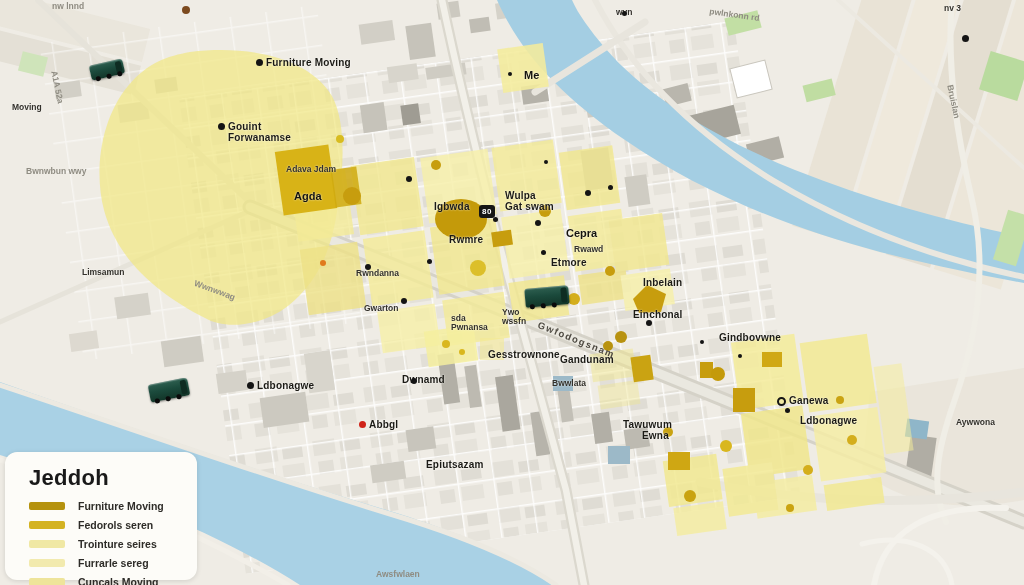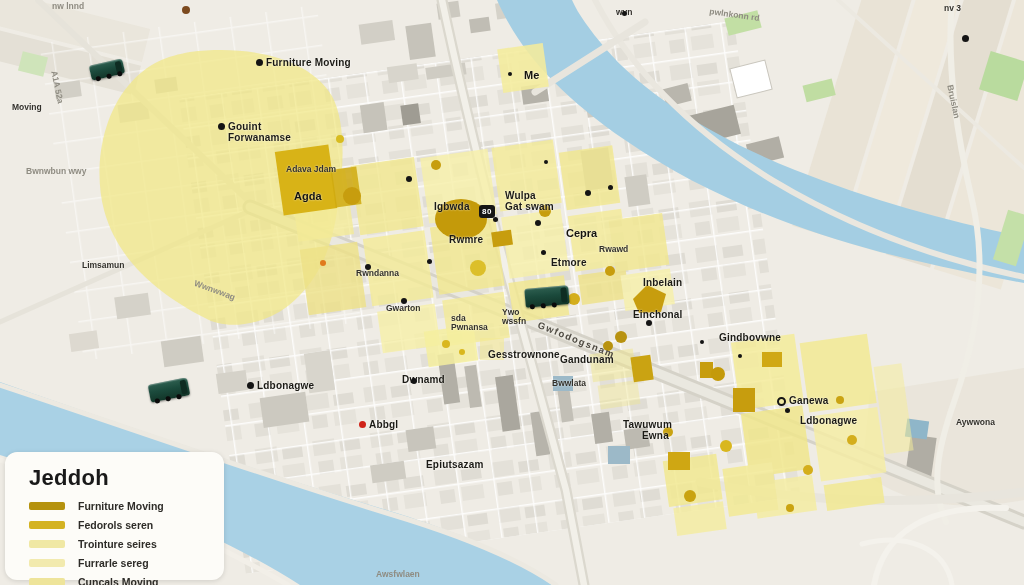--- a/index.html
+++ b/index.html
@@ -24,21 +24,21 @@
   .truck{position:absolute;border-radius:3px 4px 3px 3px;
     background:linear-gradient(180deg,#2e5f50 0%,#1b4a3c 45%,#123528 100%);
     box-shadow:0 1px 2px rgba(0,0,0,.45), inset 0 1px 1px rgba(255,255,255,.28);}
   .truck::before{content:"";position:absolute;right:2px;top:2px;bottom:2px;width:6px;
     background:#0e2c22;border-radius:2px;}
   .truck::after{content:"";position:absolute;left:4px;bottom:-2px;width:5px;height:5px;
     border-radius:50%;background:#0b0b0b;box-shadow:11px 0 0 #0b0b0b,22px 0 0 #0b0b0b;}
   .shield{position:absolute;left:479px;top:205px;width:16px;height:13px;background:#161616;
     color:#fff;font-size:8px;font-weight:700;display:flex;align-items:center;
     justify-content:center;border-radius:3px;letter-spacing:.5px;}
-  .legend{position:absolute;left:5px;top:452px;width:219px;height:128px;background:#fdfcf8;
+  .legend{position:absolute;left:5px;top:452px;width:192px;height:128px;background:#fdfcf8;
     border-radius:12px;box-shadow:0 1px 5px rgba(0,0,0,.13);
     padding:13px 0 0 24px;box-sizing:border-box;}
   .legend h1{margin:0 0 9px 0;font-size:22px;font-weight:800;color:#191919;letter-spacing:.3px;}
   .lrow{display:flex;align-items:center;gap:13px;margin-bottom:7px;}
   .sw{width:36px;height:8px;border-radius:2px;flex:none;background:#ccc;}
   .llabel{font-size:10.5px;font-weight:600;color:#2e2c28;}
 </style>
 </head>
 <body>
 
@@ -236,56 +236,56 @@
         <span class="txt">Furniture Moving</span>
       </div>
       <div class="lbl poi" style="left: 218px; top: 122px;">
         <span class="dot "></span>
         <span class="txt">Gouint
 Forwanamse</span>
       </div>
       <div class="lbl road-gray" style="left: 26px; top: 167px; justify-content: flex-end;">
         <span class="txt">Bwnwbun wwy</span>
       </div>
-      <div class="lbl small-dark" style="left: 82px; top: 261px;">
+      <div class="lbl small-dark" style="left: 82px; top: 268px;">
         <span class="txt">Limsamun</span>
       </div>
       <div class="lbl road-gray" style="left: 196px; top: 279px; transform: rotate(20deg);">
         <span class="txt">Wwnwwag</span>
       </div>
       <div class="lbl poi" style="left: 247px; top: 381px;">
         <span class="dot "></span>
         <span class="txt">Ldbonagwe</span>
       </div>
       <div class="lbl small-dark" style="left: 286px; top: 165px;">
         <span class="txt">Adava Jdam</span>
       </div>
       <div class="lbl poi-bold" style="left: 294px; top: 191px;">
         <span class="txt">Agda</span>
       </div>
       <div class="lbl small-dark" style="left: 356px; top: 269px;">
         <span class="txt">Rwndanna</span>
       </div>
-      <div class="lbl small-dark" style="left: 386px; top: 304px;">
+      <div class="lbl small-dark" style="left: 364px; top: 304px;">
         <span class="txt">Gwarton</span>
       </div>
       <div class="lbl poi" style="left: 434px; top: 202px;">
         <span class="txt">Igbwda</span>
       </div>
       <div class="lbl poi" style="left: 449px; top: 235px;">
         <span class="txt">Rwmre</span>
       </div>
       <div class="lbl poi" style="left: 505px; top: 191px;">
         <span class="txt">Wulpa
 Gat swam</span>
       </div>
       <div class="lbl poi-bold" style="left: 566px; top: 228px;">
         <span class="txt">Cepra</span>
       </div>
-      <div class="lbl small-dark" style="left: 599px; top: 245px; text-align: center;">
+      <div class="lbl small-dark" style="left: 574px; top: 245px; text-align: center;">
         <span class="txt">Rwawd</span>
       </div>
       <div class="lbl poi" style="left: 551px; top: 258px;">
         <span class="txt">Etmore</span>
       </div>
       <div class="lbl poi" style="left: 643px; top: 278px;">
         <span class="txt">Inbelain</span>
       </div>
       <div class="lbl poi" style="left: 633px; top: 310px; text-align: right;">
         <span class="txt">Einchonal</span>

